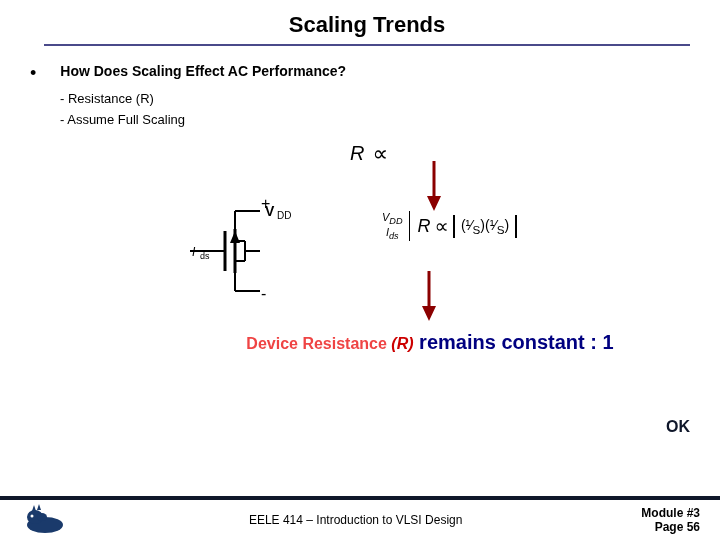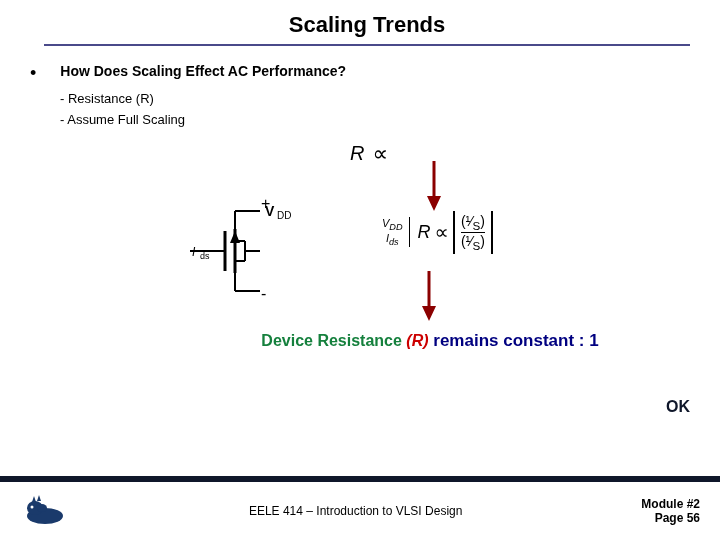--- a/index.html
+++ b/index.html
@@ -64,26 +64,26 @@
 
     .sub-items {
       margin-left: 30px;
       margin-top: 4px;
       line-height: 1.6;
       font-size: 13px;
     }
 
     
     .footer {
-      border-top: 6px solid #0f172a;
+      border-top: 4px solid #0f172a;
       display: flex;
       align-items: center;
       justify-content: space-between;
       padding: 12px 20px;
-      height: 64px;
+      height: 44px;
     }
     .footer-center {
       font-size: 12px;
       text-align: center;
       color: #000;
     }
     .footer-right {
       font-size: 12px;
       text-align: right;
       font-weight: bold;
@@ -173,36 +173,36 @@
 
       <div style="position:absolute; top:70px; left:240px; display:flex; align-items:center; gap:4px;margin-left:32px;">
 
         <div style="display:flex; flex-direction:column; align-items:center; font-size:11px; border-right:1px solid #000; padding-right:6px; margin-right:4px;">
           <span style="font-style:italic;">V<sub>DD</sub></span>
           <span style="font-style:italic;text-align:right;">I<sub>ds</sub></span>
         </div>
         <span style="font-style:italic; font-size:18px;">R</span>
         <span style="font-size:20px;">∝</span>
 
-        <div style="display:flex; flex-direction:column; align-items:center; font-size:14px; border-left:2px solid #000; border-right:2px solid #000; padding:2px 6px; background:#fff;">
+        <div style="display:flex; flex-direction:row; align-items:center; font-size:14px; border-left:2px solid #000; border-right:2px solid #000; padding:2px 6px; background:#fff;">
           <span>(¹⁄<sub>S</sub>)</span>
           <div style="border-top:1px solid #000; width:100%;"></div>
           <span>(¹⁄<sub>S</sub>)</span>
         </div>
       </div>
 
       <div style="position:absolute; top:130px; left:305px;">
         <svg width="28" height="50" viewBox="0 0 28 50">
           <line x1="14" y1="0" x2="14" y2="40" stroke="#8B0000" stroke-width="3"></line>
           <polygon points="7,35 21,35 14,50" fill="#8B0000"></polygon>
         </svg>
       </div>
 
       <div style="position:absolute; top:190px; left:0; right:-60px; text-align:center;">
-        <span style="font-size:16px; font-weight:bold; color:#15803d;">Device Resistance </span><span style="font-size:16px; font-weight:bold; color:#cc0000; font-style:italic;">(R)</span><span style="font-size:17px; font-weight:bold; color:#000080;"> remains constant : 1</span>
+        <span style="font-size:16px; font-weight:bold; color:#ef4444;">Device Resistance </span><span style="font-size:16px; font-weight:bold; color:#cc0000; font-style:italic;">(R)</span><span style="font-size:20px; font-weight:bold; color:#000080;"> remains constant : 1</span>
       </div>
     </div>
 
     <button class="ok-btn">OK</button>
 
   </div>
 
   <div class="footer">
 
     <div>
@@ -213,18 +213,18 @@
         <polygon points="12,8 14,2 16,8" fill="#1a3a6b"></polygon>
         <polygon points="17,7 19,1 21,7" fill="#1a3a6b"></polygon>
         <circle cx="12" cy="13" r="1.5" fill="#fff"></circle>
         <ellipse cx="22" cy="14" rx="5" ry="4" fill="#1a3a6b"></ellipse>
       </svg>
     </div>
 
     <div class="footer-center">EELE 414 – Introduction to VLSI Design</div>
 
     <div class="footer-right">
-      <div>Module #2</div>
+      <div>Module #3</div>
       <div>Page 56</div>
     </div>
   </div>
 
 </div>
 
 </body></html>

